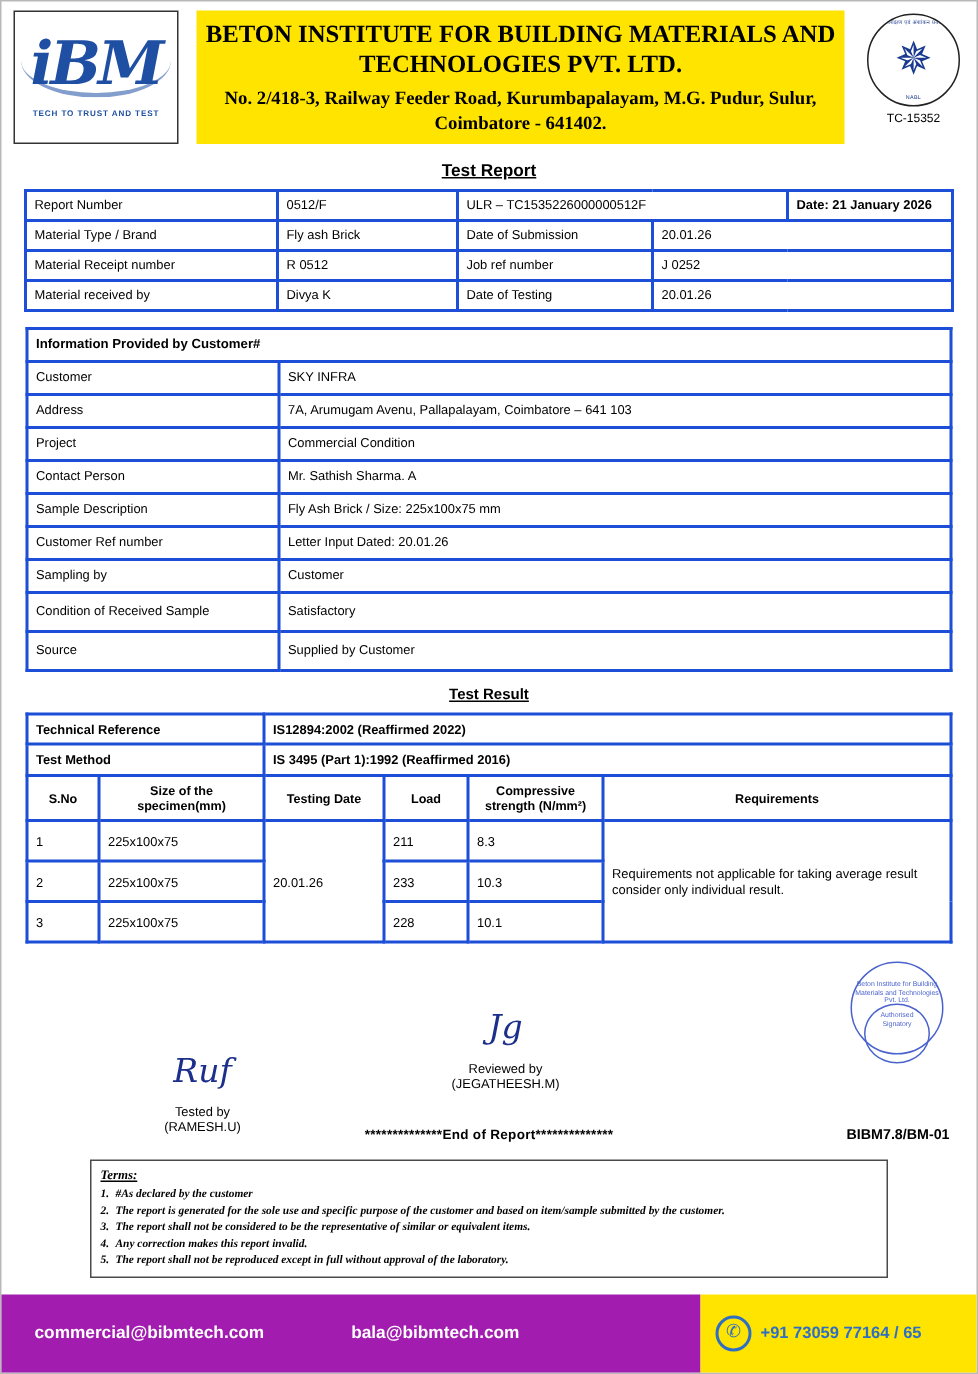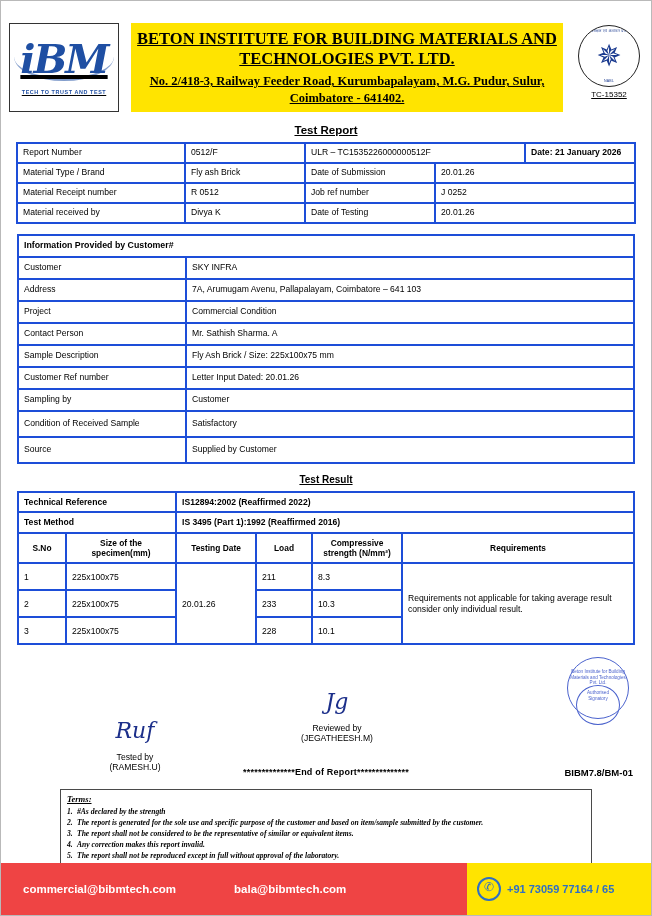--- a/index.html
+++ b/index.html
@@ -20,23 +20,22 @@
     width: 652px;
     height: 916px;
     box-sizing: border-box;
     border: 1px solid #b9b9b9;
   }
 
   
   .header {
     display: flex;
     align-items: stretch;
-    padding: 22px 8px 4px 8px;
+    padding: 6px 8px 4px 8px;
     gap: 12px;
-    text-decoration: underline;
   }
   .logo-box {
     width: 108px;
     flex: 0 0 108px;
     border: 1px solid #333;
     background: #fff;
     position: relative;
     display: flex;
     flex-direction: column;
     justify-content: center;
@@ -297,21 +296,21 @@
 
   
   .footer {
     position: absolute;
     left: 0; bottom: 0;
     width: 100%;
     height: 52px;
     display: flex;
   }
   .footer-blue {
-    background: #ef4444;
+    background: #a21caf;
     flex: 0 0 466px;
     display: flex;
     align-items: center;
     color: #fff;
     font-size: 11.5px;
     font-weight: bold;
     padding-left: 22px;
     box-sizing: border-box;
     gap: 58px;
   }
@@ -527,21 +526,21 @@
   </div>
 
   <div class="end-row">
     <div class="end-text">**************End of Report**************</div>
     <div class="doc-code">BIBM7.8/BM-01</div>
   </div>
 
   <div class="terms">
     <div class="terms-title">Terms:</div>
     <ol>
-      <li><span class="num">1.</span><span>#As declared by the strength</span></li>
+      <li><span class="num">1.</span><span>#As declared by the customer</span></li>
       <li><span class="num">2.</span><span>The report is generated for the sole use and specific purpose of the customer and based on item/sample submitted by the customer.</span></li>
       <li><span class="num">3.</span><span>The report shall not be considered to be the representative of similar or equivalent items.</span></li>
       <li><span class="num">4.</span><span>Any correction makes this report invalid.</span></li>
       <li><span class="num">5.</span><span>The report shall not be reproduced except in full without approval of the laboratory.</span></li>
     </ol>
   </div>
 
   <div class="footer">
     <div class="footer-blue">
       <span>commercial@bibmtech.com</span>

